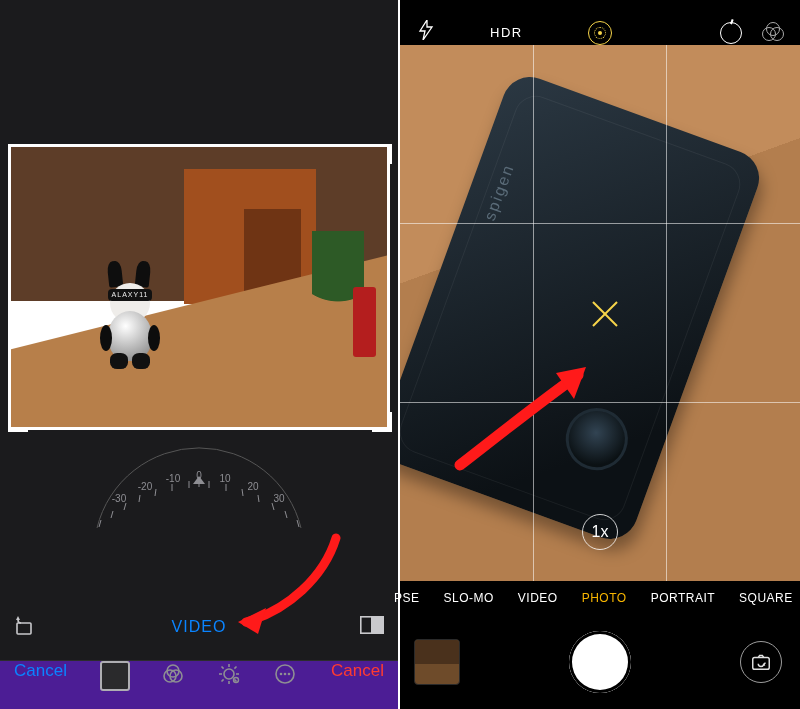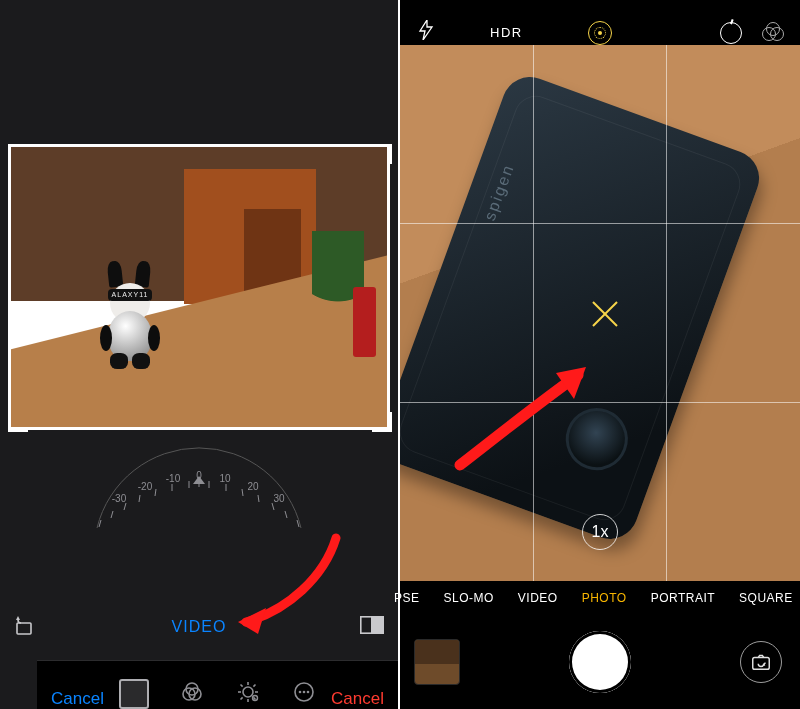--- a/index.html
+++ b/index.html
@@ -38,21 +38,21 @@
   .dial{position:absolute;left:50%;top:430px;width:240px;height:120px;margin-left:-120px;}
   .dial svg{width:100%;height:100%;}
   .dial-pointer{position:absolute;left:50%;top:476px;margin-left:-6px;width:0;height:0;border-left:6px solid transparent;border-right:6px solid transparent;border-bottom:8px solid #8e8e93;}
 
   .auto-btn{position:absolute;left:50%;top:618px;transform:translateX(-50%);color:#0a84ff;font-size:15px;letter-spacing:1px;}
 
   .rot-btn,.asp-btn{position:absolute;top:616px;font-size:18px;color:#c9c9cc;}
   .rot-btn{left:14px;}
   .asp-btn{right:14px;}
 
-  .toolbar{position:absolute;left:0;right:0;bottom:0;height:48px;border-top:1px solid #2c2c2e;background:#000000;display:flex;align-items:flex-end;margin-left:37px;}
+  .toolbar{position:absolute;left:0;right:0;bottom:0;height:48px;border-top:1px solid #2c2c2e;background:#4c1d95;display:flex;align-items:flex-start;}
   .toolbar .cancel{color:#0a84ff;font-size:17px;padding:0 14px;}
   .toolbar .revert{color:#ff3b30;font-size:17px;padding:0 14px;margin-left:auto;}
   .toolbar .tools{flex:1;display:flex;justify-content:center;gap:30px;color:#8e8e93;}
   .tool-btn{width:26px;height:26px;display:flex;align-items:center;justify-content:center;}
   .tool-crop{border:2px solid #aeaeb2;border-radius:3px;position:relative;background:#2a2a2c;}
 
   
   .arrowL{position:absolute;left:228px;top:532px;width:120px;height:110px;pointer-events:none;}
 
   

